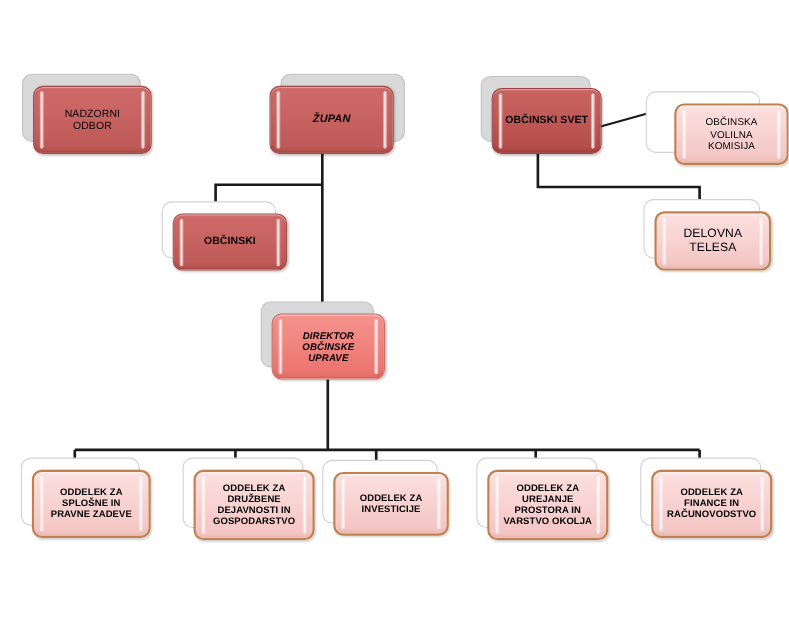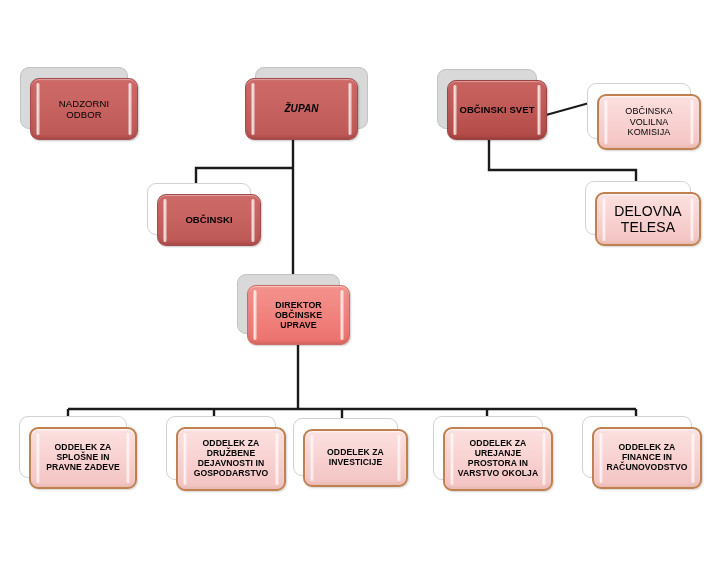--- a/index.html
+++ b/index.html
@@ -187,38 +187,38 @@
         </div>
       </div>
       <div class="node v-red-dark back-gray" style="left: 435px; top: 68px; width: 124px; height: 84px;">
         <div class="backing" style="left: 2px; top: 1px; width: 100px; height: 60px;"></div>
         <div class="card" style="left: 12px; top: 12px; width: 100px; height: 60px;">
           <div class="label" style="font-size: 9.5px; font-weight: bold; white-space: pre-line;">OBČINSKI SVET</div>
         </div>
       </div>
       <div class="node v-pink back-white" style="left: 585px; top: 82px; width: 128px; height: 80px;">
         <div class="backing" style="left: 2px; top: 1px; width: 104px; height: 56px;"></div>
-        <div class="card" style="left: 12px; top: 12px; width: 104px; height: 56px;">
+        <div class="card" style="left: 28px; top: 12px; width: 104px; height: 56px;">
           <div class="label" style="font-size: 9px; font-weight: normal; white-space: pre-line;">OBČINSKA
 VOLILNA KOMISIJA</div>
         </div>
       </div>
       <div class="node v-pink back-white" style="left: 583px; top: 180px; width: 130px; height: 78px;">
         <div class="backing" style="left: 2px; top: 1px; width: 106px; height: 54px;"></div>
         <div class="card" style="left: 12px; top: 12px; width: 106px; height: 54px;">
-          <div class="label" style="font-size: 14px; font-weight: normal; white-space: pre-line;">DELOVNA TELESA</div>
+          <div class="label" style="font-size: 11px; font-weight: normal; white-space: pre-line;">DELOVNA TELESA</div>
         </div>
       </div>
       <div class="node v-red back-white" style="left: 145px; top: 182px; width: 128px; height: 76px;">
         <div class="backing" style="left: 2px; top: 1px; width: 104px; height: 52px;"></div>
         <div class="card" style="left: 12px; top: 12px; width: 104px; height: 52px;">
           <div class="label" style="font-size: 9.5px; font-weight: bold; white-space: pre-line;">OBČINSKI</div>
         </div>
       </div>
-      <div class="node v-salmon back-gray" style="left: 235px; top: 273px; width: 127px; height: 84px;">
+      <div class="node v-salmon back-gray" style="left: 235px; top: 273px; width: 127px; height: 84px; font-style: italic;">
         <div class="backing" style="left: 2px; top: 1px; width: 103px; height: 60px;"></div>
         <div class="card" style="left: 12px; top: 12px; width: 103px; height: 60px;">
           <div class="label" style="font-size: 8.8px; font-weight: bold; white-space: pre-line;">DIREKTOR
 OBČINSKE UPRAVE</div>
         </div>
       </div>
       <div class="node v-pink back-white" style="left: 17px; top: 415px; width: 132px; height: 86px;">
         <div class="backing" style="left: 2px; top: 1px; width: 108px; height: 62px;"></div>
         <div class="card" style="left: 12px; top: 12px; width: 108px; height: 62px;">
           <div class="label" style="font-size: 8.6px; font-weight: bold; white-space: pre-line;">ODDELEK ZA

